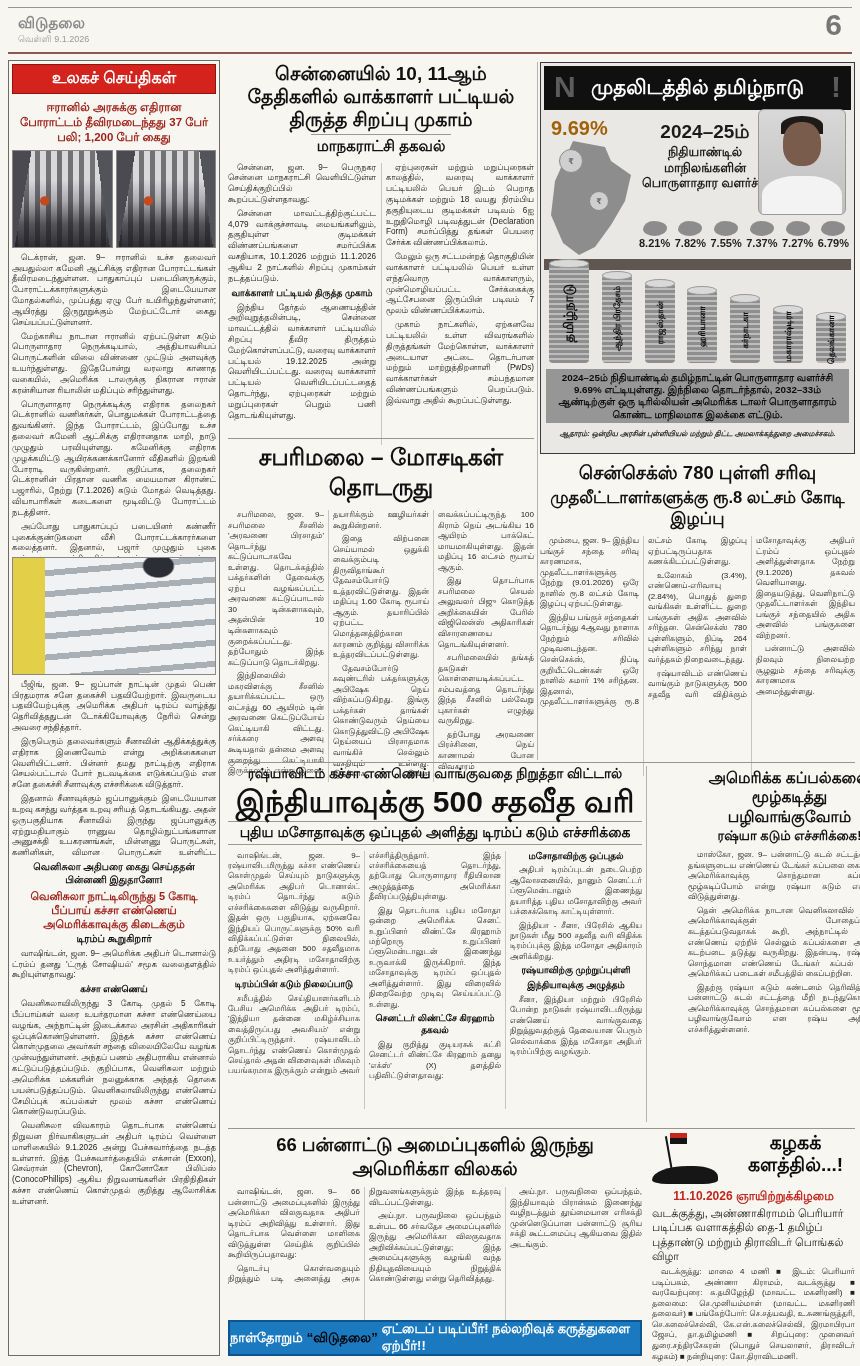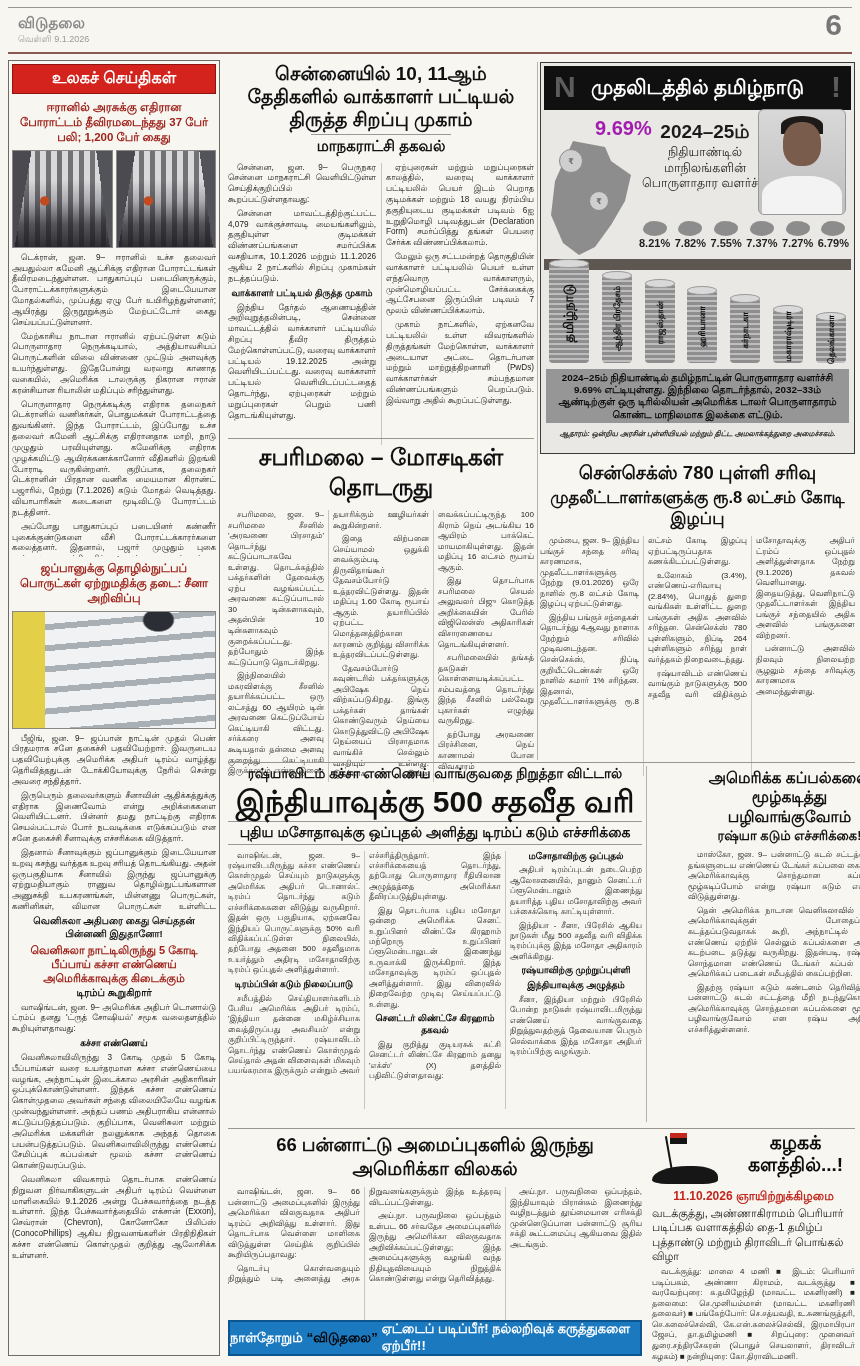--- a/index.html
+++ b/index.html
@@ -43,24 +43,24 @@
       repeating-linear-gradient(175deg,#f1f2f3 0 15px,#a9b0b5 15px 21px),
       linear-gradient(180deg,#ccd1d5,#969da2);}
 
   
   .info-box{left:540px;top:62px;width:315px;height:392px;border:1px solid #3a3a3a;
             background:#e9e8e4;box-sizing:border-box;}
   .info-banner{position:absolute;top:3px;left:3px;right:3px;height:44px;background:#101010;
                display:flex;align-items:center;justify-content:center;overflow:hidden;}
   .info-banner .main{color:#fff;font-weight:bold;font-size:20px;z-index:2;}
   .ghost{position:absolute;color:#5c5c5c;font-weight:bold;font-size:30px;top:4px;z-index:1;}
-  .tn-pct{position:absolute;top:54px;left:10px;font-weight:bold;font-size:20px;color:#a21caf;margin-left:44px;}
+  .tn-pct{position:absolute;top:54px;left:10px;font-weight:bold;font-size:20px;color:#a16207;}
   .info-mid-text{position:absolute;top:58px;left:100px;width:128px;text-align:center;color:#1b1b1b;}
   .imt1{font-size:19px;font-weight:bold;}
-  .imt2{font-size:12.5px;font-weight:normal;line-height:1.25;}
+  .imt2{font-size:12.5px;font-weight:bold;line-height:1.25;}
   .cm-photo{position:absolute;top:46px;right:8px;width:86px;height:104px;border-radius:6px;
             background:linear-gradient(180deg,#d8d8d8,#bfbfbf);border:1px solid #999;overflow:hidden;}
   .cm-photo .hair{position:absolute;top:6px;left:50%;transform:translateX(-50%);width:42px;height:18px;
                   background:#1e1a18;border-radius:50% 50% 0 0;}
   .cm-photo .head{position:absolute;top:12px;left:50%;transform:translateX(-50%);width:38px;height:44px;
                   background:#7a5c4c;border-radius:45% 45% 42% 42%;}
   .cm-photo .shirt{position:absolute;bottom:-6px;left:50%;transform:translateX(-50%);width:80px;height:44px;
                    background:#f3f3f3;border-radius:42% 42% 0 0;}
   .tn-map{position:absolute;top:76px;left:4px;}
   .coin-dot{position:absolute;border-radius:50%;background:#cfcfcf;border:1px solid #8a8a8a;
@@ -123,21 +123,20 @@
       <div class="photo protest"></div>
       <div class="photo protest"></div>
     </div>
     <div class="body-txt" style="margin-top:5px;height:304px;">
         <p>டெக்ரான், ஜன. 9– ஈரானில் உச்ச தலைவர் அயதுல்லா கமேனி ஆட்சிக்கு எதிரான போராட்டங்கள் தீவிரமடைந்துள்ளன. பாதுகாப்புப் படையினருக்கும், போராட்டக்காரர்களுக்கும் இடையேயான மோதல்களில், முப்பத்து ஏழு பேர் உயிரிழந்துள்ளனர்; ஆயிரத்து இருநூறுக்கும் மேற்பட்டோர் கைது செய்யப்பட்டுள்ளனர்.</p>
         <p>மேற்காசிய நாடான ஈரானில் ஏற்பட்டுள்ள கடும் பொருளாதார நெருக்கடியால், அத்தியாவசியப் பொருட்களின் விலை விண்ணை முட்டும் அளவுக்கு உயர்ந்துள்ளது. இதேபோன்று வரலாறு காணாத வகையில், அமெரிக்க டாலருக்கு நிகரான ஈரான் கரன்சியான ரியாலின் மதிப்பும் சரிந்துள்ளது.</p>
         <p>பொருளாதார நெருக்கடிக்கு எதிராக தலைநகர் டெக்ரானில் வணிகர்கள், பொதுமக்கள் போராட்டத்தை துவங்கினர். இந்த போராட்டம், இப்போது உச்ச தலைவர் கமேனி ஆட்சிக்கு எதிரானதாக மாறி, நாடு முழுதும் பரவியுள்ளது. கமேனிக்கு எதிராக முழக்கமிட்டு ஆயிரக்கணக்கானோர் வீதிகளில் இறங்கி போராடி வருகின்றனர். குறிப்பாக, தலைநகர் டெக்ரானின் பிரதான வணிக மையமான கிராண்ட் பஜாரில், நேற்று (7.1.2026) கடும் மோதல் வெடித்தது. வியாபாரிகள் கடைகளை மூடிவிட்டு போராட்டம் நடத்தினர்.</p>
         <p>அப்போது பாதுகாப்புப் படையினர் கண்ணீர் புகைக்குண்டுகளை வீசி போராட்டக்காரர்களை கலைத்தனர். இதனால், பஜார் முழுதும் புகை மண்டலமாக காட்சியளித்தது; பலர் காயமடைந்தனர்.</p>
       </div>
 
-    <div class="hl-red" style="font-size:11.5px;margin:4px 2px 5px;line-height:1.3;">ஜப்பானுக்கு தொழில்நுட்பப் பொருட்கள் ஏற்றுமதிக்கு தடை: சீனா அறிவிப்பு</div>
     <div class="photo fishphoto"></div>
     <div class="body-txt" style="margin-top:5px;height:178px;">
         <p>பீஜிங், ஜன. 9– ஜப்பான் நாட்டின் முதல் பெண் பிரதமராக சனே தகைச்சி பதவியேற்றார். இவருடைய பதவியேற்புக்கு அமெரிக்க அதிபர் டிரம்ப் வாழ்த்து தெரிவித்ததுடன் டோக்கியோவுக்கு நேரில் சென்று அவரை சந்தித்தார்.</p>
         <p>இருபெரும் தலைவர்களும் சீனாவின் ஆதிக்கத்துக்கு எதிராக இணைவோம் என்று அறிக்கைகளை வெளியிட்டனர். பின்னர் தமது நாட்டிற்கு எதிராக செயல்பட்டால் போர் நடவடிக்கை எடுக்கப்படும் என சனே தகைச்சி சீனாவுக்கு எச்சரிக்கை விடுத்தார்.</p>
         <p>இதனால் சீனாவுக்கும் ஜப்பானுக்கும் இடையேயான உறவு கசந்து வர்த்தக உறவு சரியத் தொடங்கியது. அதன் ஒருபகுதியாக சீனாவில் இருந்து ஜப்பானுக்கு ஏற்றுமதியாகும் ராணுவ தொழில்நுட்பங்களான அணுசக்தி உபகரணங்கள், மின்னணு பொருட்கள், கணினிகள், விமான பொருட்கள் உள்ளிட்ட தொழில்நுட்பப் பொருட்களின் ஏற்றுமதிக்கு தடை விதிக்கப்பட்டுள்ளது.</p>
       </div>
 
     <div class="hl" style="font-size:9.6px;margin:3px 0 2px;">வெனிசுலா அதிபரை கைது செய்ததன் பின்னணி இதுதானோ!</div>
     <div class="hl-red" style="font-size:11px;line-height:1.3;">வெனிசுலா நாட்டிலிருந்து 5 கோடி பீப்பாய் கச்சா எண்ணெய் அமெரிக்காவுக்கு கிடைக்கும்</div>
     <div class="hl" style="font-size:10px;margin:1px 0 3px;">டிரம்ப் கூறுகிறார்</div>

